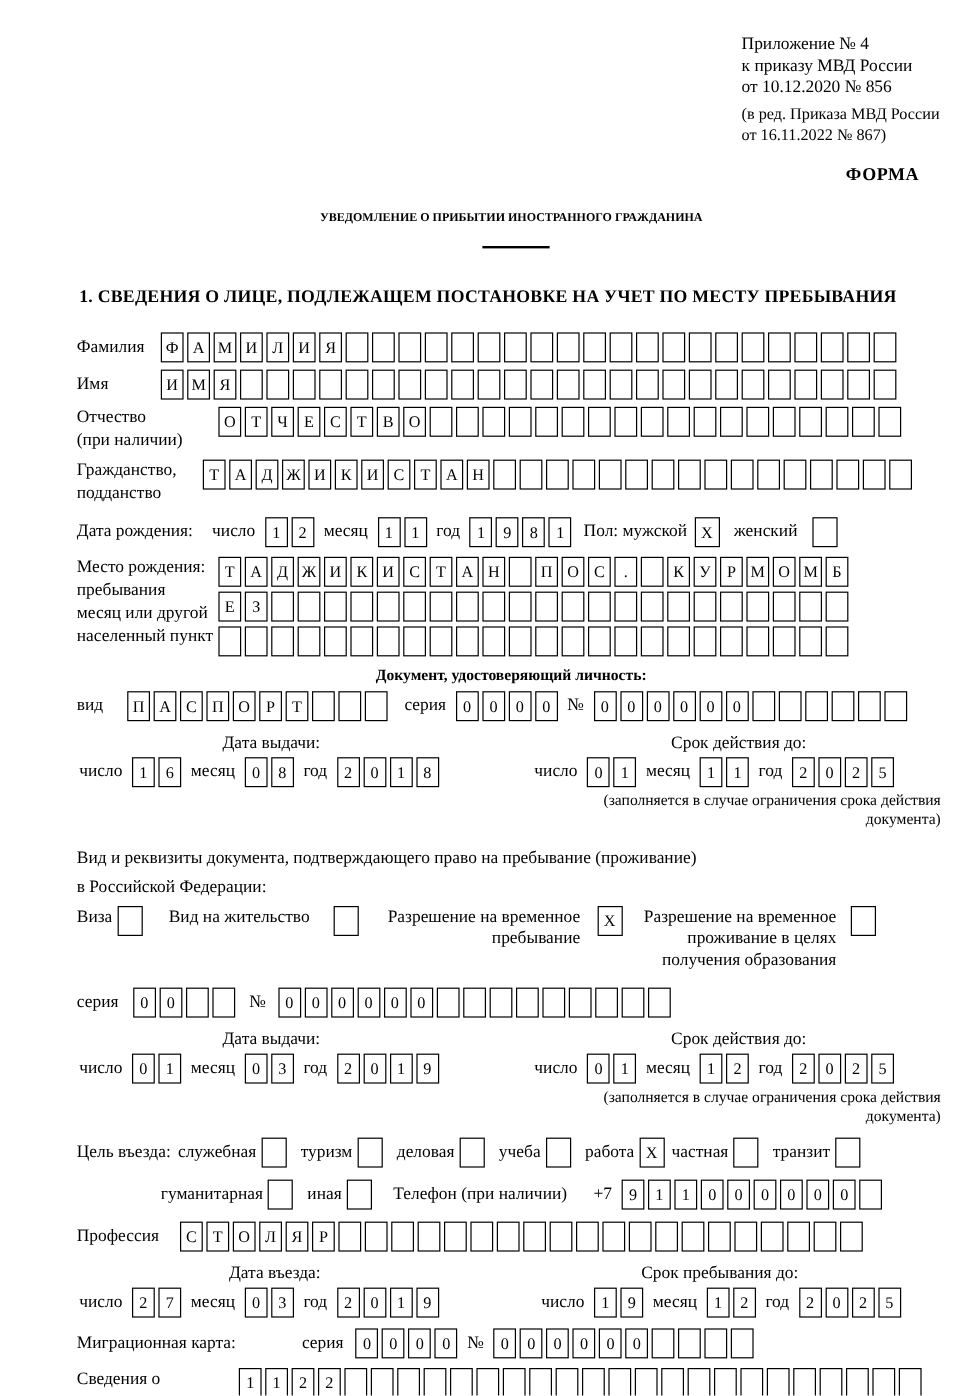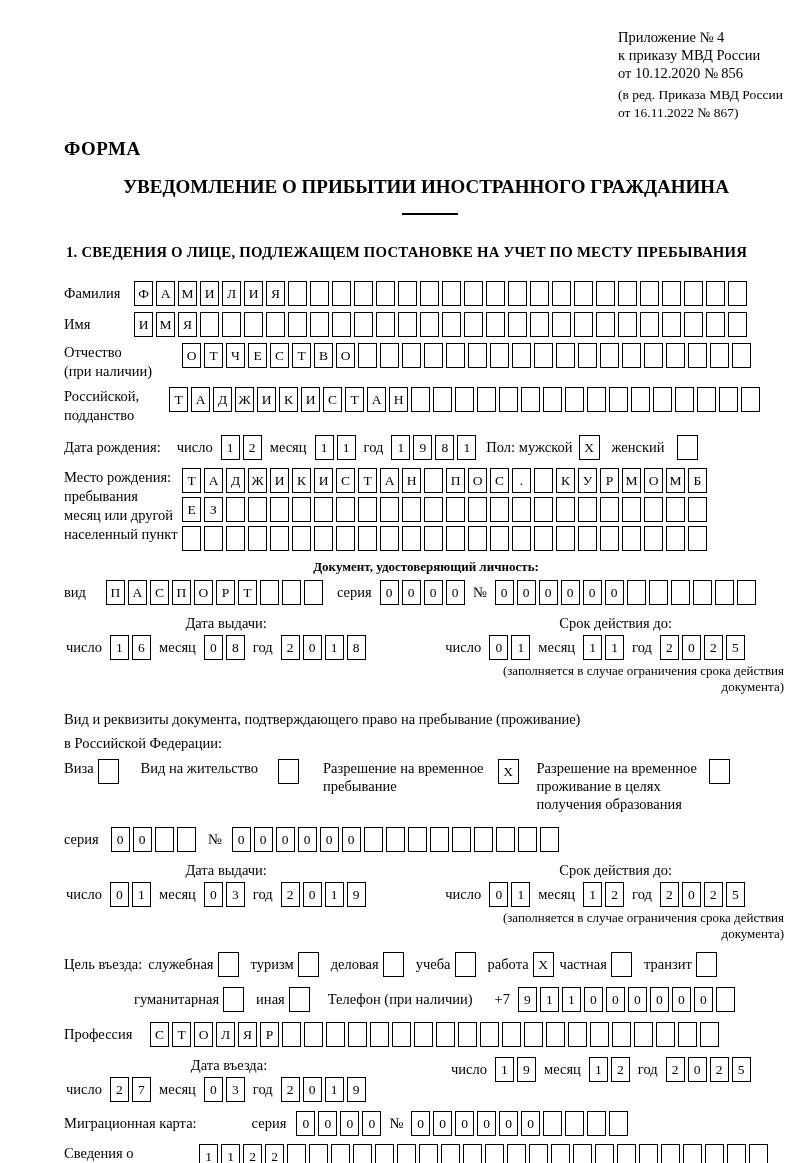--- a/index.html
+++ b/index.html
@@ -11,23 +11,23 @@
     font-size:14.5px;
     overflow:hidden;
     position:relative;
   }
   .page { padding:28px 12px 0 64px; }
 
   
   .hdr-block { margin-left:554px; width:230px; line-height:18px; }
   .hdr-block .small { font-size:13.5px; }
   .hdr-gap { height:4px; }
-  .forma { text-align:left; margin-right:22px; margin-top:16px; font-weight:bold; font-size:19px; letter-spacing:.5px; }
-
-  .title { text-align:center; font-weight:bold; font-size:19px; margin-top:16px; line-height:22px; }
+  .forma { text-align:right; margin-right:22px; margin-top:16px; font-weight:bold; font-size:15px; letter-spacing:.5px; }
+
+  .title { text-align:center; font-weight:bold; font-size:10px; margin-top:16px; line-height:22px; }
   .title .uline { display:inline-block; width:56px; border-bottom:2px solid #000; height:14px; margin-left:8px; }
 
   .sec-heading { font-weight:bold; font-size:14.8px; margin-top:24px; margin-left:2px; letter-spacing:.2px; }
 
   
   .boxes { display:inline-flex; gap:3px; flex:0 0 auto; }
   .box {
     display:inline-flex; align-items:center; justify-content:center;
     width:19px; height:25px; border:1.7px solid #000;
     font-size:13.5px; font-family:"Liberation Serif", serif;
@@ -58,21 +58,21 @@
   .datecol .dtitle { text-align:center; margin-bottom:3px; }
   .datecol.left  { margin-left:0px; width:330px; }
   .datecol.right { margin-left:55px; }
   .fnote { font-size:13px; text-align:right; margin-right:4px; margin-top:3px; }
 
   .center-bold { text-align:center; font-weight:bold; margin-top:8px; font-size:13px; }
 
   
   .optrow { display:flex; align-items:flex-start; margin-top:10px; }
   .opt { display:flex; align-items:flex-start; }
-  .opt .ol { line-height:18px; text-align:left; }
+  .opt .ol { line-height:18px; text-align:right; }
   .opt .cb { margin-left:8px; }
 
   .purpose-row { display:flex; align-items:center; margin-top:10px; flex-wrap:nowrap; }
   .purpose-row .pl { margin-right:6px; }
   .purpose-row .cb { margin-right:12px; margin-left:4px; }
 
   .intro { margin-top:12px; line-height:24px; }
   .nowrap { white-space:nowrap; }
 </style>
 </head>
@@ -195,21 +195,21 @@
         <span class="box"></span>
         <span class="box"></span>
         <span class="box"></span>
         <span class="box"></span>
         <span class="box"></span>
       </span>
   </div>
 
   <div class="frow topalign">
     <span class="lab w-citiz lab2">
-      <span>Российской,</span><br>
+      <span>Гражданство,</span><br>
       <span>подданство</span>
     </span>
     <span class="boxes">
         <span class="box">Т</span>
         <span class="box">А</span>
         <span class="box">Д</span>
         <span class="box">Ж</span>
         <span class="box">И</span>
         <span class="box">К</span>
         <span class="box">И</span>
@@ -665,20 +665,21 @@
         <span class="t">год</span>
         <span class="boxes">
             <span class="box">2</span>
             <span class="box">0</span>
             <span class="box">1</span>
             <span class="box">9</span>
           </span>
       </div>
     </div>
     <div class="datecol right">
+      <div class="dtitle">Срок пребывания до:</div>
       <div class="dgrp">
         <span class="t">число</span>
         <span class="boxes">
             <span class="box">1</span>
             <span class="box">9</span>
           </span>
         <span class="t">месяц</span>
         <span class="boxes">
             <span class="box">1</span>
             <span class="box">2</span>

